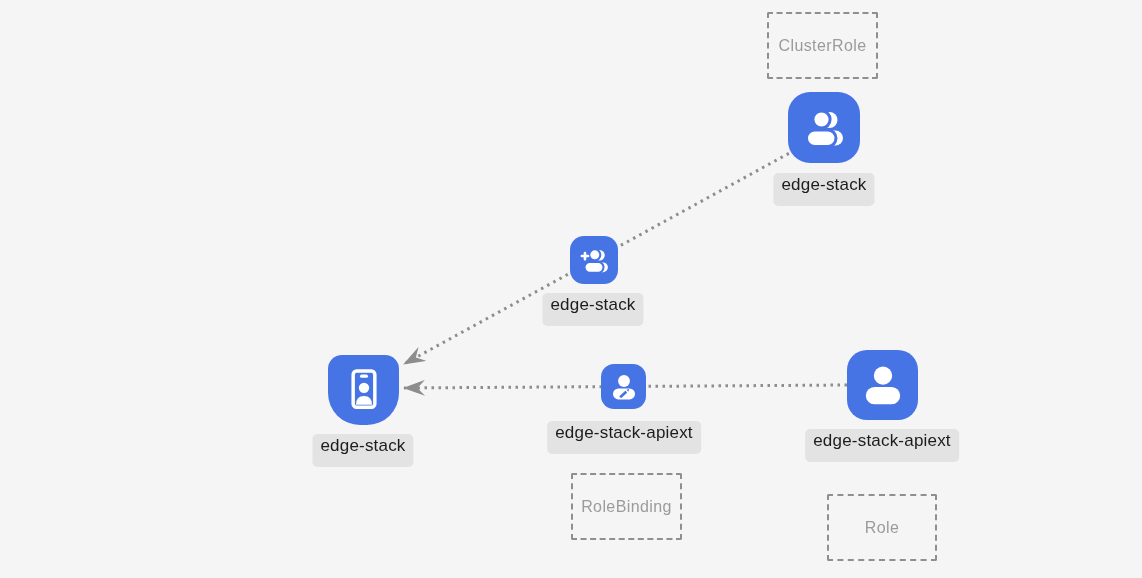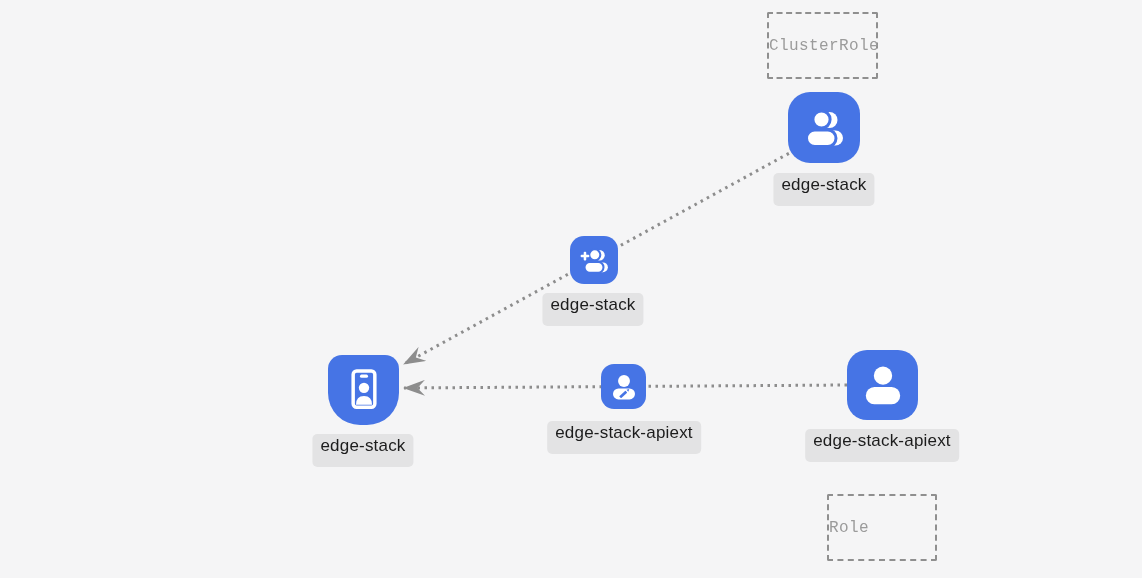--- a/index.html
+++ b/index.html
@@ -18,23 +18,23 @@
     position: absolute;
     left: 0; top: 0;
     z-index: 1;
   }
   .tbox {
     position: absolute;
     border: 2px dashed #8f8f8f;
     border-radius: 2px;
     display: flex;
     align-items: center;
+    justify-content: center;
     z-index: 2;
     box-sizing: border-box;
-    font-family: Liberation Mono, monospace;
   }
   .tbox span {
     color: #9b9b9b;
     font-size: 16px;
     letter-spacing: 0.4px;
   }
   .node-icon {
     position: absolute;
     background: #4674e5;
     z-index: 3;
@@ -66,20 +66,23 @@
       <marker id="dart" viewBox="0 0 22 16" refX="21" refY="8" markerWidth="22" markerHeight="16" markerUnits="userSpaceOnUse" orient="auto">
         <path d="M22 8 L0 0 L7.5 8 L0 16 Z" fill="#8d8d8d"></path>
       </marker>
     </defs>
     <line x1="795" y1="150" x2="404" y2="364" stroke="#8d8d8d" stroke-width="3" stroke-dasharray="2.5 4.5" marker-end="url(#dart)"></line>
     <line x1="847" y1="385" x2="404" y2="388" stroke="#8d8d8d" stroke-width="3" stroke-dasharray="2.5 4.5" marker-end="url(#dart)"></line>
   </svg>
 
   <div class="tbox" style="left:767px; top:12px; width:111px; height:67px;">
     <span>ClusterRole</span>
+  </div>
+  <div class="tbox" style="left:571px; top:473px; width:111px; height:67px;">
+    <span>RoleBinding</span>
   </div>
   <div class="tbox" style="left:827px; top:494px; width:110px; height:67px;">
     <span>Role</span>
   </div>
 
   <div class="node-icon" style="left:788px; top:92px; width:72px; height:71px; border-radius:22px;">
     <svg width="48" height="48" viewBox="0 0 48 48">
       <circle cx="29.5" cy="16" r="8" fill="#ffffff"></circle>
       <rect x="16" y="26.5" width="27" height="15" rx="7.5" fill="#ffffff"></rect>
       <circle cx="21.5" cy="15.5" r="8.6" fill="#ffffff" stroke="#4674e5" stroke-width="3"></circle>

